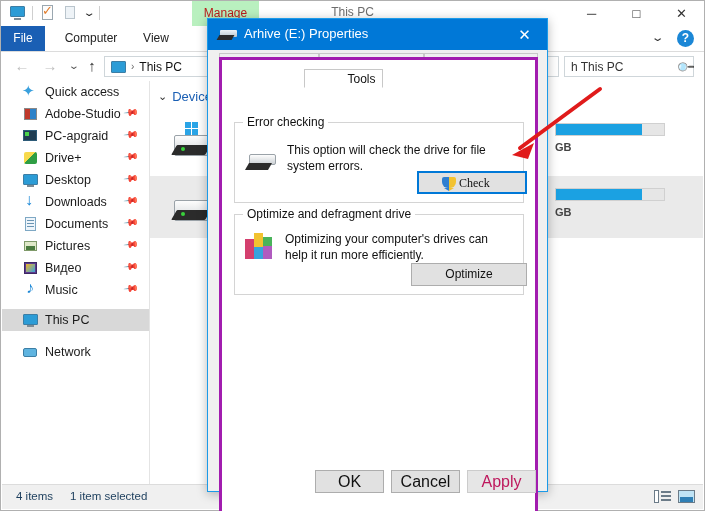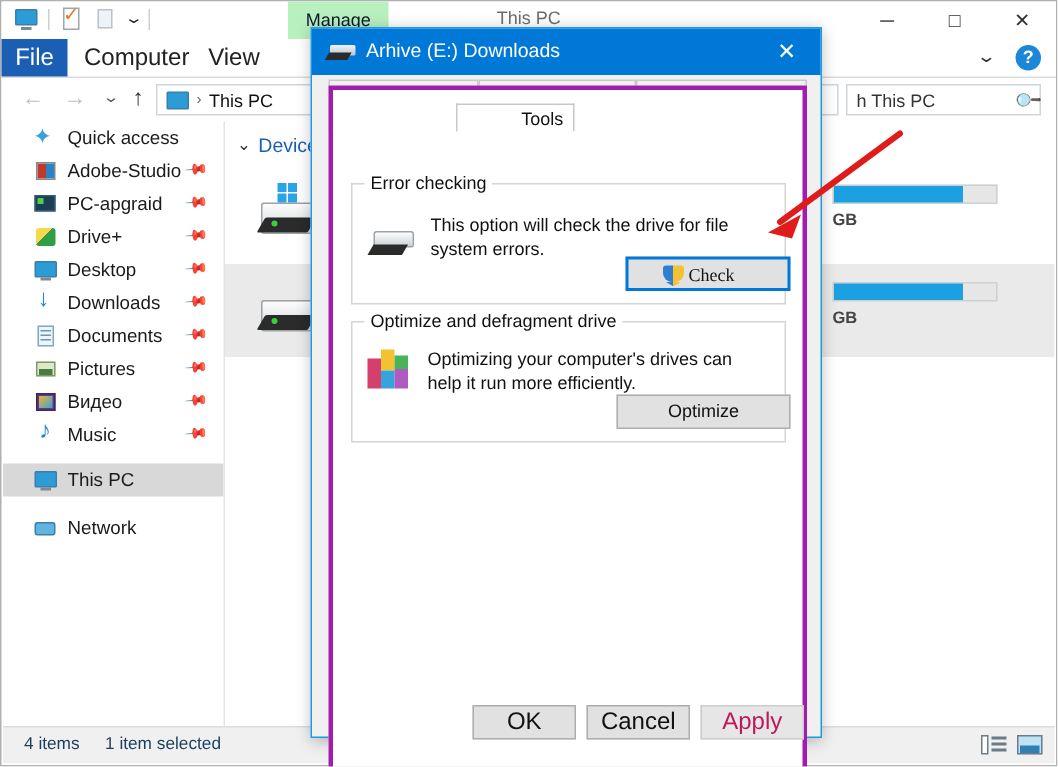--- a/index.html
+++ b/index.html
@@ -19,27 +19,27 @@
   .ico16{width:17px;height:17px;display:inline-block;position:relative;}
   .mon-ico{background:#fff;}
   .mon-ico:before{content:"";position:absolute;left:1px;top:2px;width:15px;height:11px;background:#2c9cd6;border:1px solid #3c7ea5;box-sizing:border-box;border-radius:1px;}
   .mon-ico:after{content:"";position:absolute;left:5px;bottom:1px;width:7px;height:2px;background:#7b8b95;}
   .doc-ico:before{content:"";position:absolute;left:3px;top:1px;width:11px;height:15px;background:#fdfdfd;border:1px solid #9aa7b0;box-sizing:border-box;}
   .doc-ico:after{content:"✓";position:absolute;left:3px;top:-1px;font-size:13px;color:#e07b2a;font-family:"DejaVu Sans",sans-serif;}
   .fold-ico:before{content:"";position:absolute;left:3px;top:2px;width:10px;height:13px;background:#eef3f7;border:1px solid #b9c4cc;box-sizing:border-box;}
   .chev-dn{font-size:10px;color:#222;line-height:16px;display:inline-block;transform:scaleX(1.6);}
   .win-title{position:absolute;left:0;top:4px;width:100%;text-align:center;font-size:12px;color:#6d6d6d;}
   .manage-tab{position:absolute;left:191px;top:0;width:67px;height:25px;background:#b9f0bf;}
-  .manage-tab span{position:absolute;left:0;top:5px;width:100%;text-align:center;font-size:12px;color:#0f172a;}
+  .manage-tab span{position:absolute;left:0;top:5px;width:100%;text-align:center;font-size:12px;color:#b91c1c;}
   .wctl{position:absolute;top:0;height:25px;width:45px;display:flex;align-items:center;justify-content:center;font-size:13px;color:#333;}
   #min{right:90px;} #max{right:45px;} #clsw{right:0;}
 
   
   .ribbon{position:absolute;left:0;top:25px;width:100%;height:25px;background:#fff;border-bottom:1px solid #dcdcdc;}
-  .rtab{position:absolute;top:0;height:25px;line-height:25px;font-size:16px;color:#222;text-align:center;}
+  .rtab{position:absolute;top:0;height:25px;line-height:25px;font-size:12px;color:#222;text-align:center;}
   .rtab.file{left:0;width:44px;background:#1a5fb4;color:#fff;}
   .rtab.computer{left:55px;width:70px;}
   .rtab.view{left:135px;width:40px;}
   .rtab.drive{left:185px;width:70px;}
   .ribbon-chev{position:absolute;right:42px;top:5px;font-size:11px;color:#333;transform:scaleX(1.5);}
   .help-ico{position:absolute;right:10px;top:4px;width:17px;height:17px;border-radius:50%;background:#1b87d6;color:#fff;font-size:12px;font-weight:bold;text-align:center;line-height:17px;}
 
   
   .addrbar{position:absolute;left:0;top:51px;width:100%;height:28px;background:#fff;}
   .navbtn{position:absolute;top:4px;width:22px;height:20px;text-align:center;line-height:20px;font-size:15px;}
@@ -325,21 +325,21 @@
     <span class="viewbtn vb-i" id="vb-icons"></span>
   </div>
 </div>
 
 <div id="dlg">
   <div class="dlg-title">
     <span class="dt-ico">
         <span class="dt-body"></span>
         <span class="dt-face"></span>
       </span>
-    <span class="dt-txt">Arhive (E:) Downloads</span>
+    <span class="dt-txt">Arhive (E:) Properties</span>
     <span class="dlg-close">✕</span>
   </div>
 
   <div class="tabstrip">
     <div class="tab r-top" id="tab-security">Security</div>
     <div class="tab r-top" id="tab-quota">Quota</div>
     <div class="tab r-top" id="tab-customize">Customize</div>
     <div class="tab r-bot" id="tab-general">General</div>
     <div class="tab r-bot active" id="tab-tools">Tools</div>
     <div class="tab r-bot" id="tab-hardware">Hardware</div>

